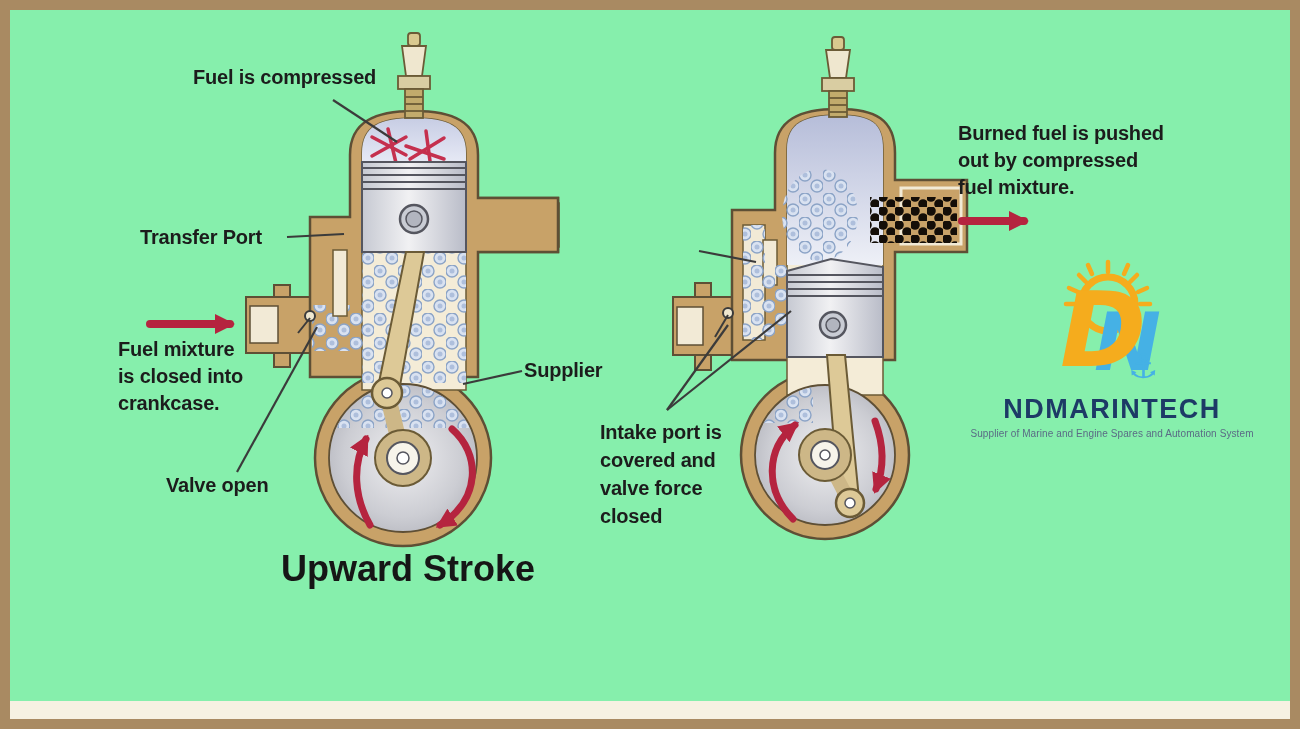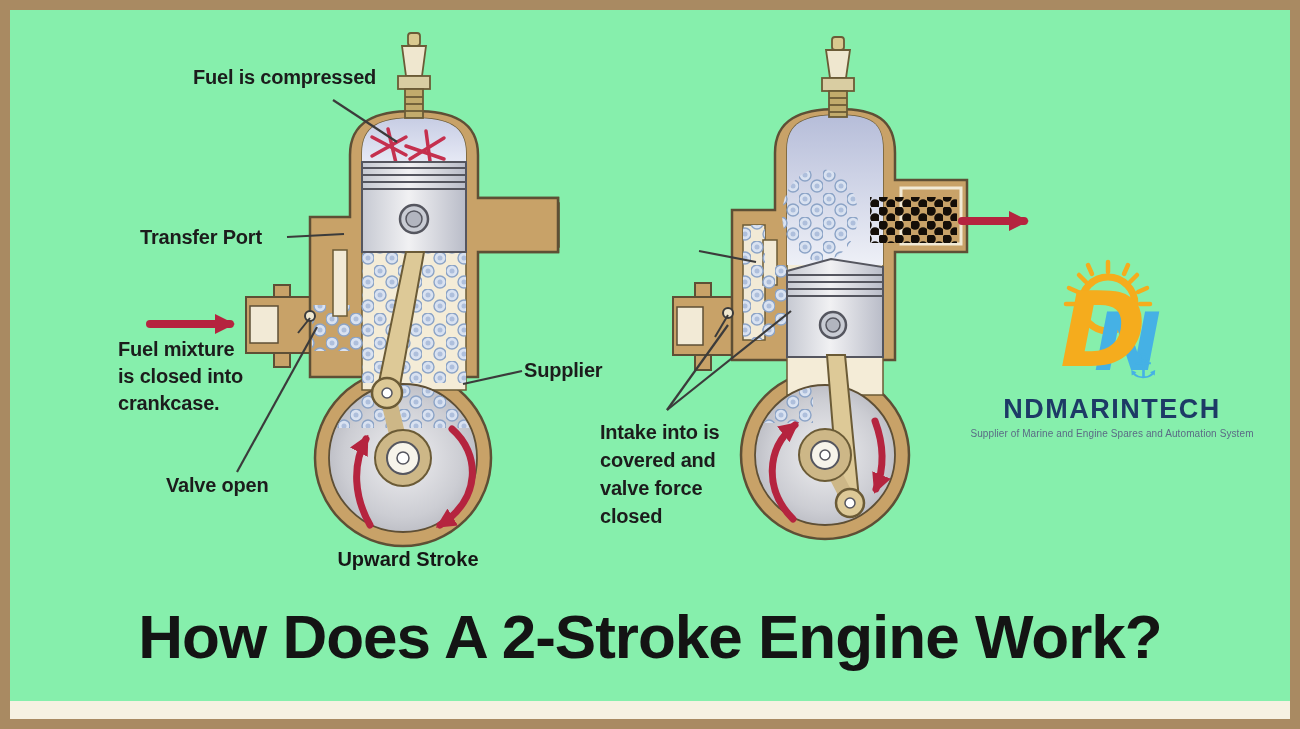--- a/index.html
+++ b/index.html
@@ -5,21 +5,21 @@
   html,body{margin:0;padding:0;background:#e8e8e8;}
   .canvas{
     position:relative;width:1300px;height:729px;background:#86efac;
     overflow:hidden;font-family:"Liberation Sans",sans-serif;
   }
   .frame-border{position:absolute;inset:0;border:10px solid var(--frame_border,#a98a62);z-index:50;pointer-events:none;}
   .bottom-strip{position:absolute;left:10px;right:10px;bottom:10px;height:18px;background:#f6f1e2;z-index:1;}
   .engine-svg{position:absolute;z-index:5;}
   .overlay-svg{position:absolute;left:0;top:0;z-index:8;pointer-events:none;}
   .lbl{position:absolute;z-index:9;color:#1c1c1c;font-weight:bold;font-size:20px;line-height:27px;letter-spacing:-0.2px;}
-  .cap{position:absolute;z-index:9;color:#161616;font-weight:bold;font-size:20px;text-align:center;}
+  .cap{position:absolute;z-index:9;color:#161616;font-weight:bold;font-size:36px;text-align:center;}
   .title{
     position:absolute;left:0;right:0;top:601px;z-index:9;text-align:center;
     font-size:62px;font-weight:800;letter-spacing:-1px;color:#141414;white-space:nowrap;
   }
   .logo{position:absolute;left:962px;top:258px;width:300px;z-index:9;text-align:center;}
   .logo-name{font-size:27px;font-weight:700;letter-spacing:1.5px;color:var(--logo_navy,#1d3a66);margin-top:2px;}
   .logo-tag{font-size:10px;color:#5a6b85;margin-top:3px;letter-spacing:0.1px;}
 </style>
 </head>
 <body>
@@ -263,26 +263,31 @@
   <div class="lbl" style="left:166px;top:472px">
     <div>Valve open</div>
   </div>
 
 
   <div class="lbl" style="left:524px;top:357px">
     <div>Supplier</div>
   </div>
 
   <div class="lbl" style="left:600px;top:418px;line-height:28px">
-    <div>Intake into is</div>
+    <div>Intake port is</div>
     <div>covered and</div>
     <div>valve force</div>
     <div>closed</div>
   </div>
 
+  <div class="lbl" style="left:958px;top:120px">
+    <div>Burned fuel is pushed</div>
+    <div>out by compressed</div>
+    <div>fuel mixture.</div>
+  </div>
 
   <div class="cap" style="left:258px;width:300px;top:548px">Upward Stroke</div>
 
   <div class="logo">
     <svg width="140" height="130" viewBox="0 0 140 130">
       <g>
         <circle cx="66" cy="46" r="27" fill="none" stroke="#f5ac1d" stroke-width="7"></circle>
         <g stroke="#f5ac1d" stroke-width="4.5" stroke-linecap="round">
           <line x1="66" y1="14" x2="66" y2="4"></line>
             <line x1="66" y1="78" x2="66" y2="88"></line>
@@ -299,15 +304,14 @@
         </g>
       </g>
       <text x="52" y="112" font-family="'DejaVu Sans', sans-serif" font-size="80" font-weight="bold" font-style="italic" fill="#45b1e5">N</text>
       <text x="18" y="108" font-family="'DejaVu Sans', sans-serif" font-size="104" font-weight="bold" font-style="italic" fill="#f5ac1d">D</text>
       <text x="86" y="120" font-family="'DejaVu Sans', sans-serif" font-size="34" fill="#45b1e5">⚓</text>
     </svg>
     <div class="logo-name">NDMARINTECH</div>
     <div class="logo-tag">Supplier of Marine and Engine Spares and Automation System</div>
   </div>
 
-  <div class="title">How Does A 2-Stroke Engine Work?</div>
 
 </div>
 
 </body></html>

